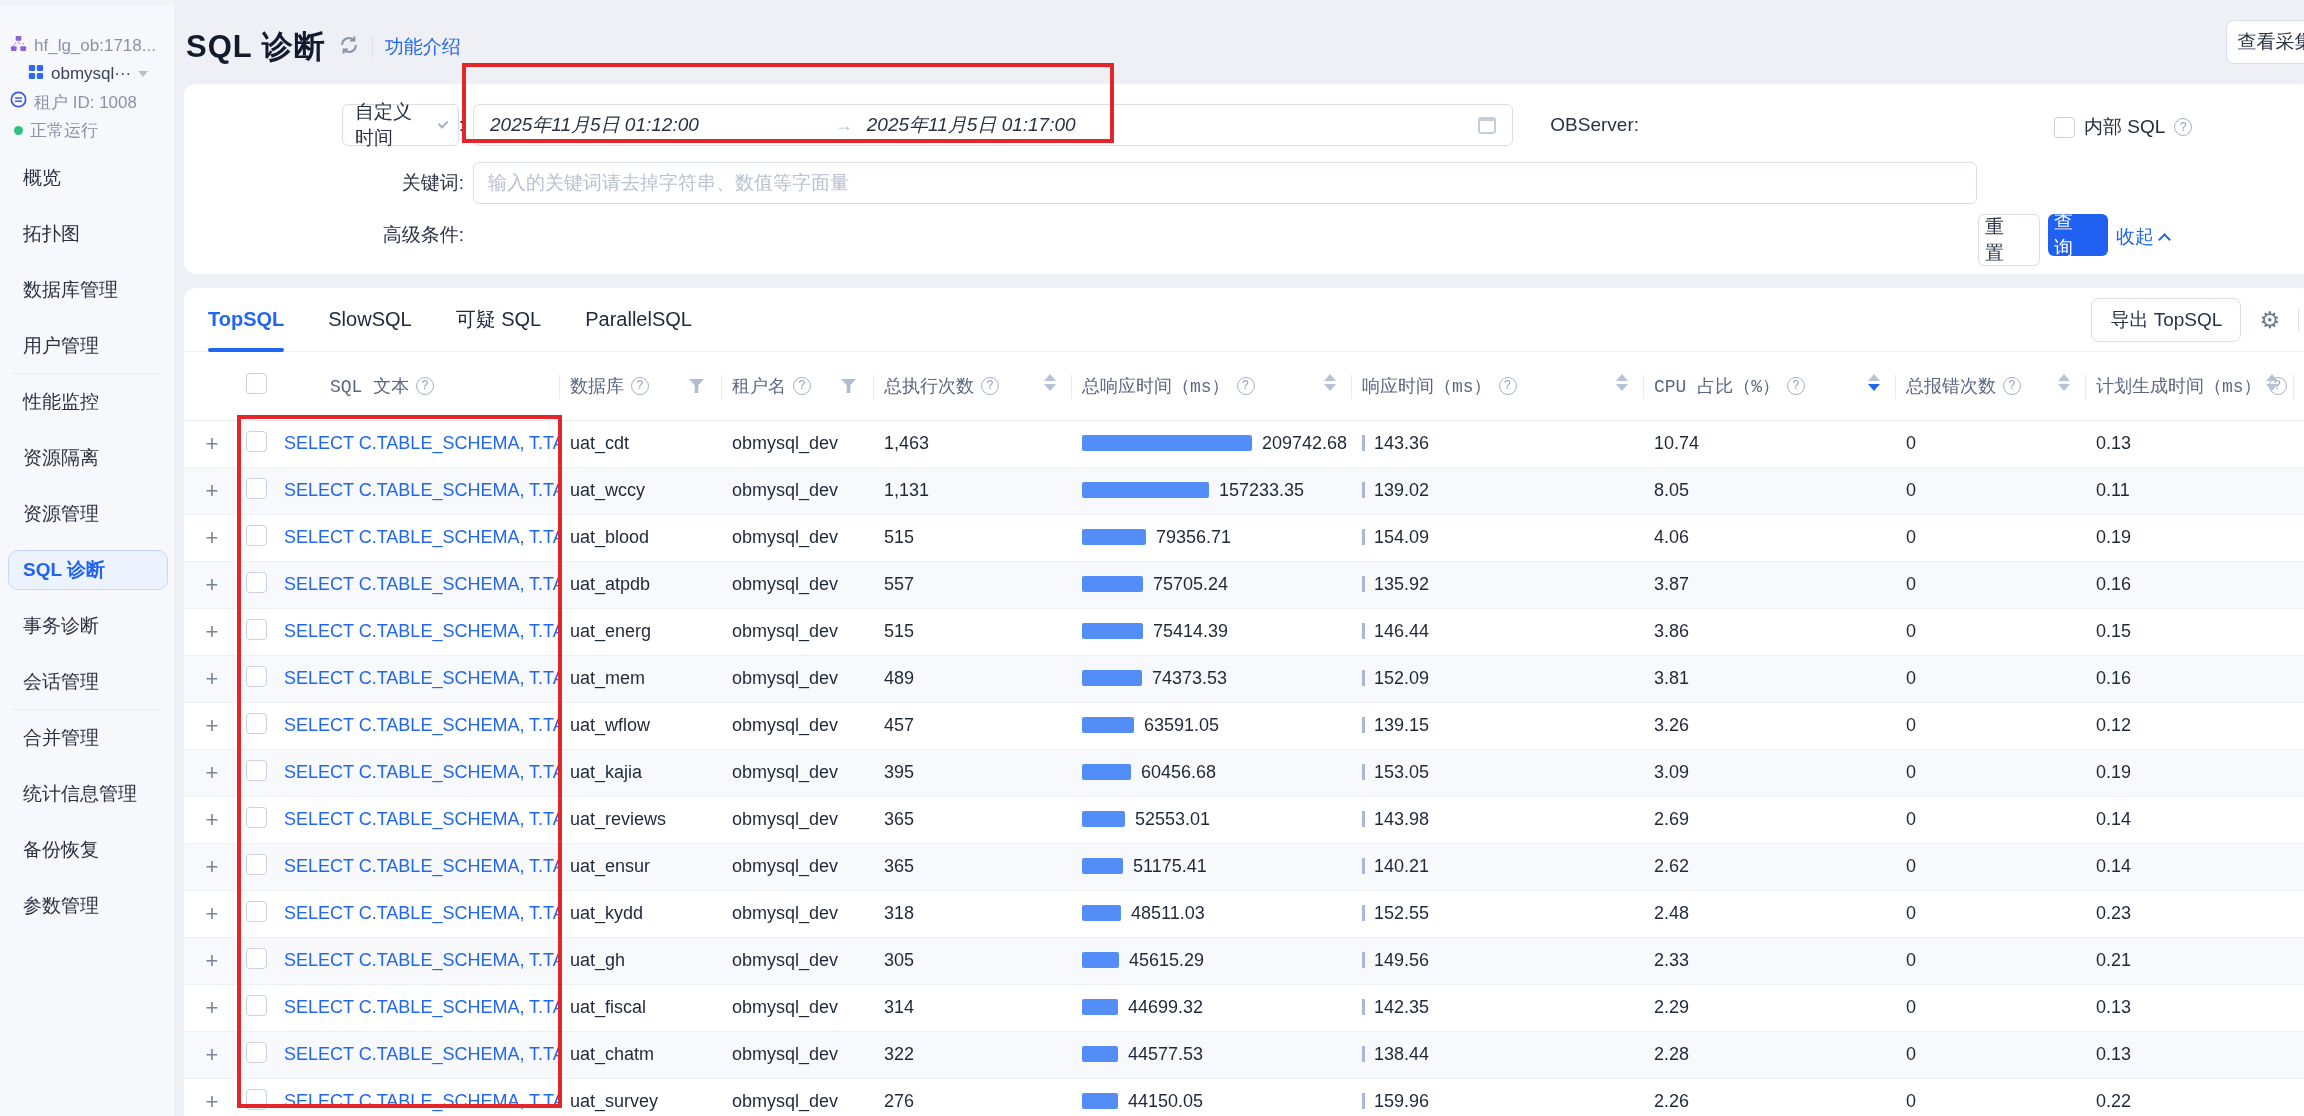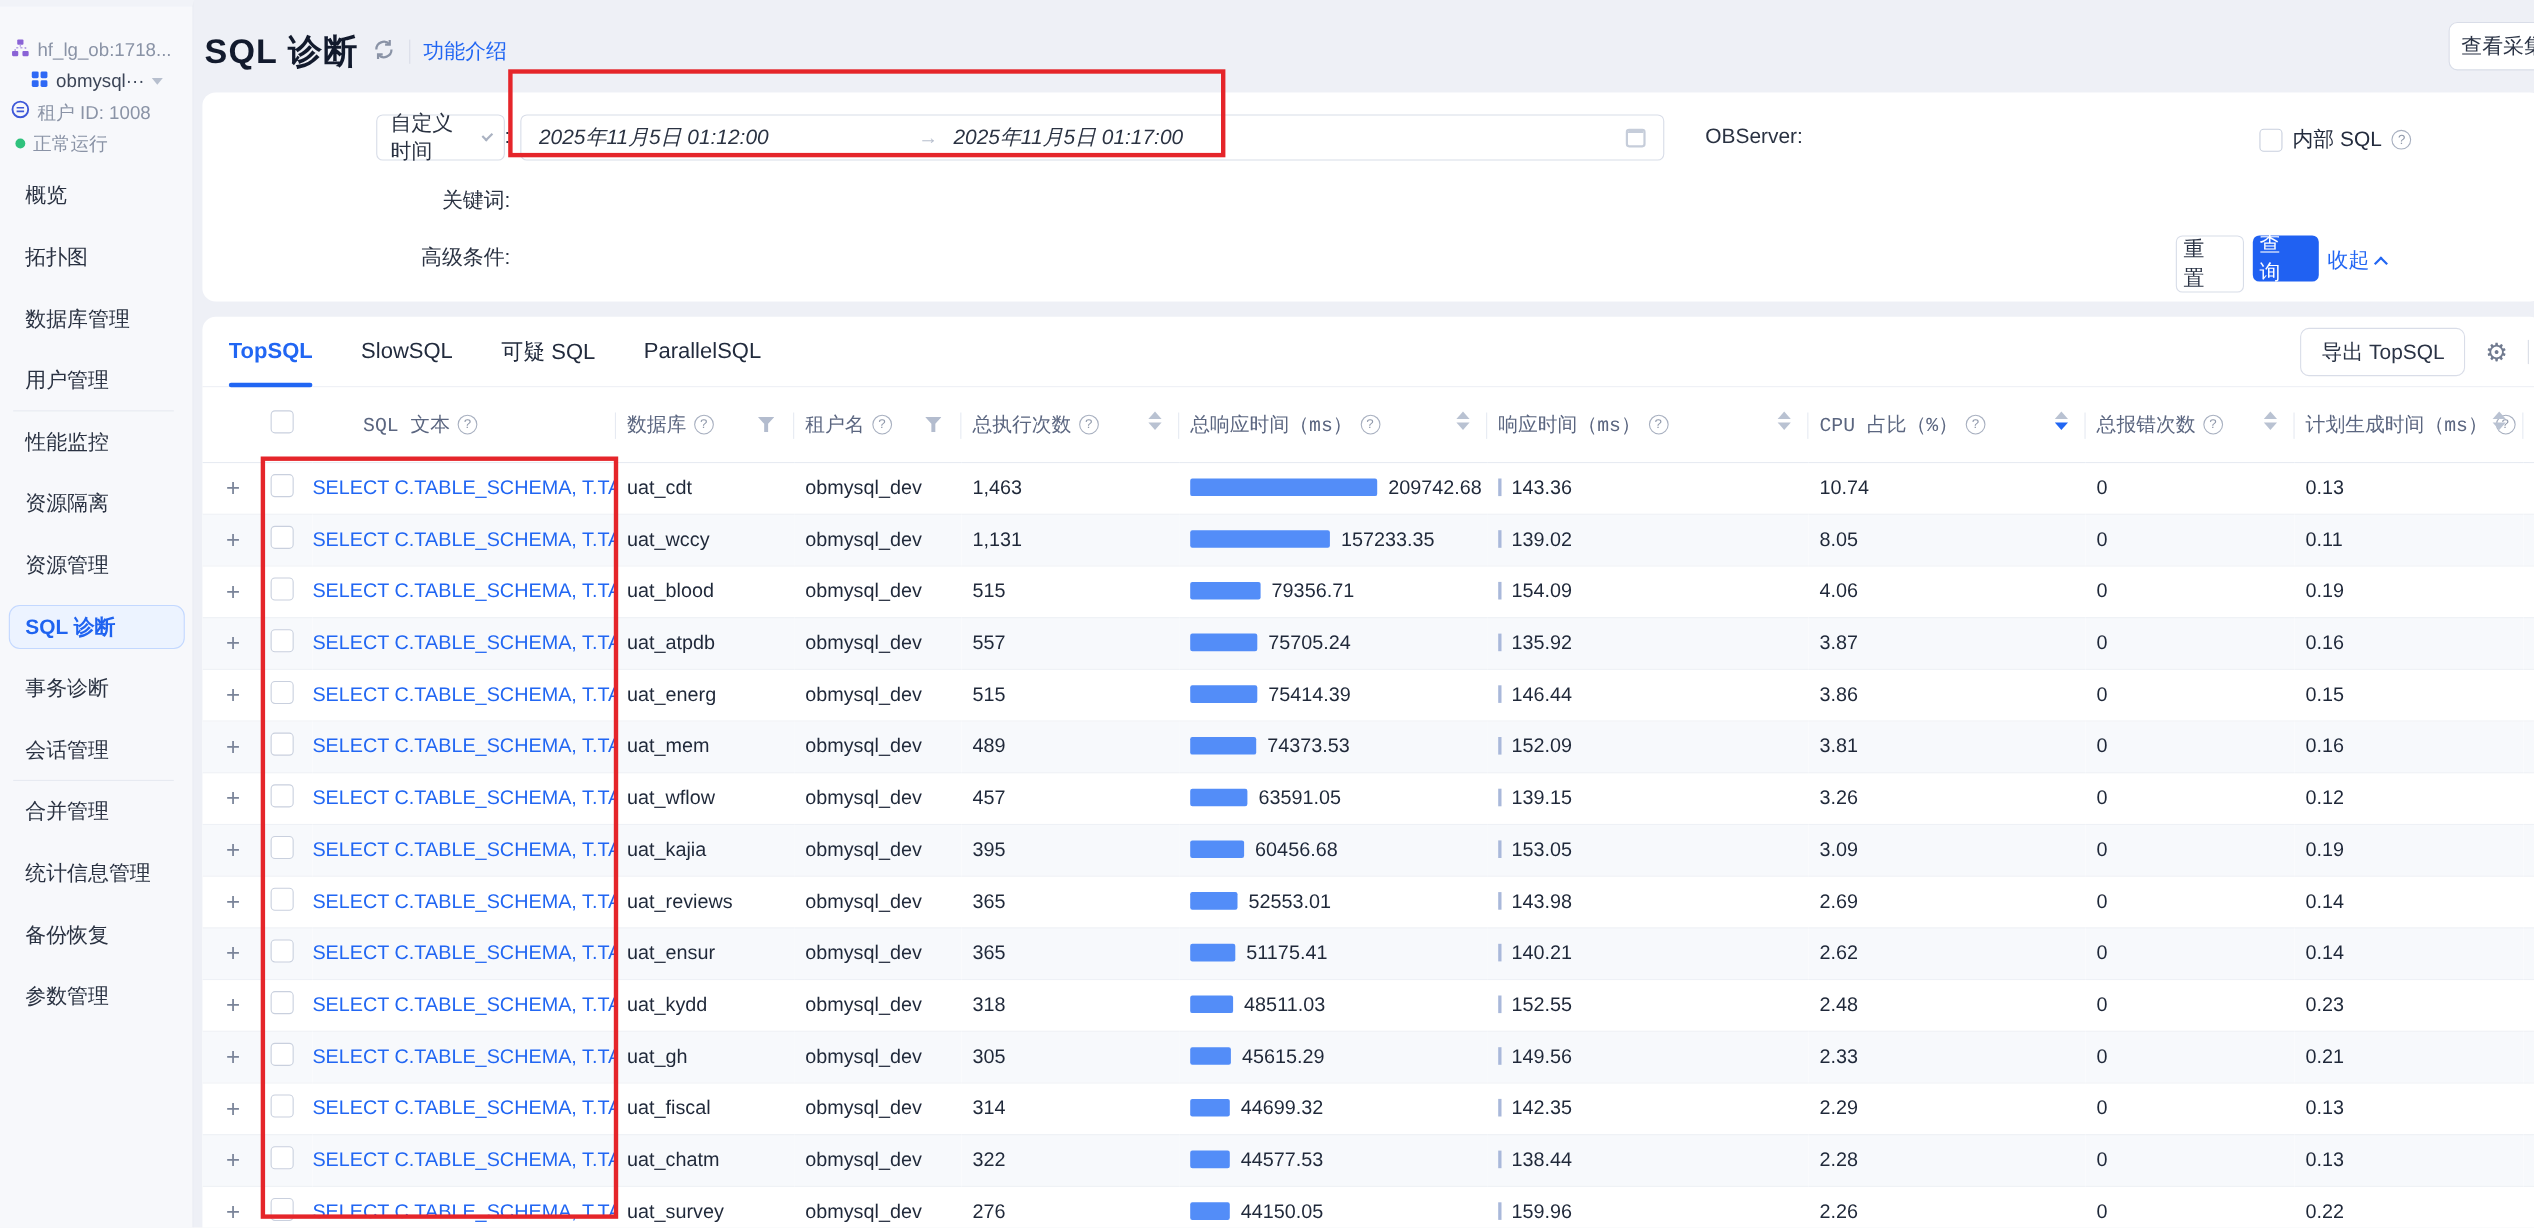--- a/index.html
+++ b/index.html
@@ -194,20 +194,23 @@
     <span class="calic" style="margin-left:auto;"></span>
   </div>
   <span class="flabel" style="left:1255px; top:20px;">OBServer:</span>
   <div style="position:absolute; left:1870px; top:30px; display:flex; align-items:center; gap:9px;">
     <span class="cb"></span>
     <span style="font-size:19px;">内部 SQL</span>
     <span class="helpic">?</span>
   </div>
 
   <span class="flabel" style="left:80px; top:78px;">关键词:</span>
+  <div class="fbox" style="left:289px; top:78px; width:1504px;">
+    <input class="fld-input" placeholder="输入的关键词请去掉字符串、数值等字面量" style="">
+  </div>
 
   <span class="flabel" style="left:80px; top:130px;">高级条件:</span>
   <div class="btn-plain" style="left:1794px; top:130px; width:62px;">重 置</div>
   <div class="btn-primary" style="left:1864px; top:130px; width:60px;">查 询</div>
   <div class="collapse" style="left:1932px; top:140px;">
     <span>收起</span>
     <span class="chev up"></span>
   </div>
 </div>
 

